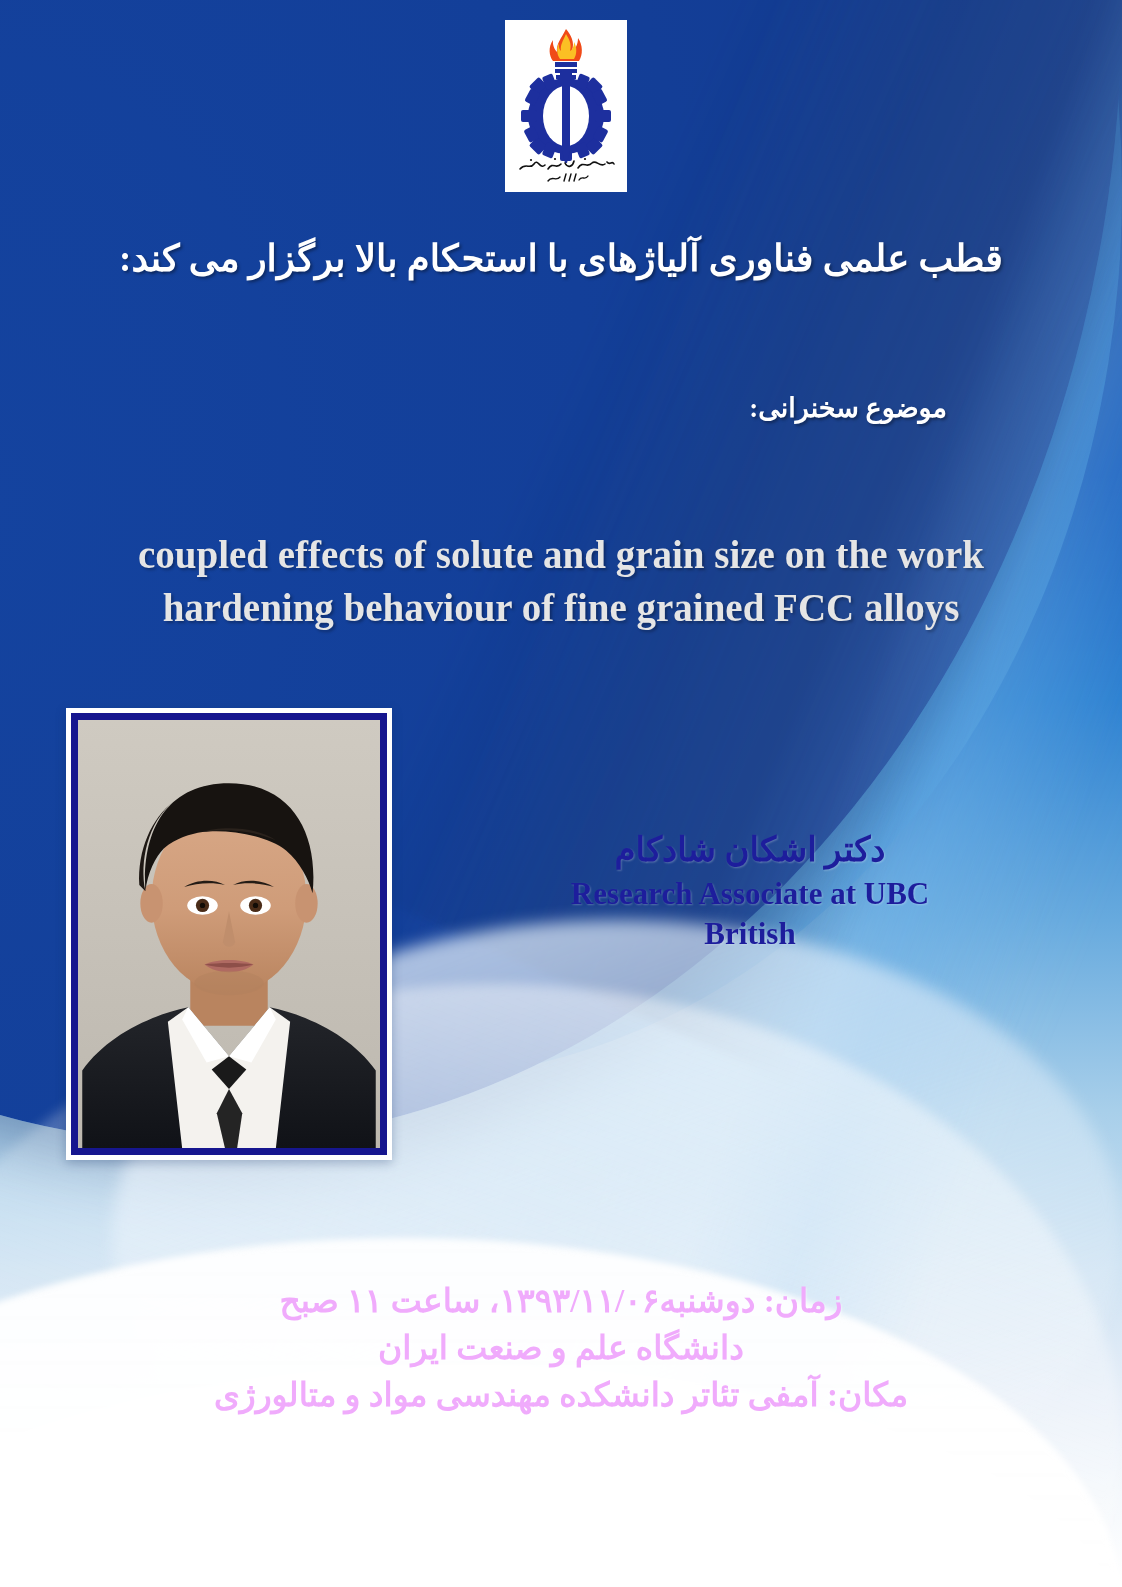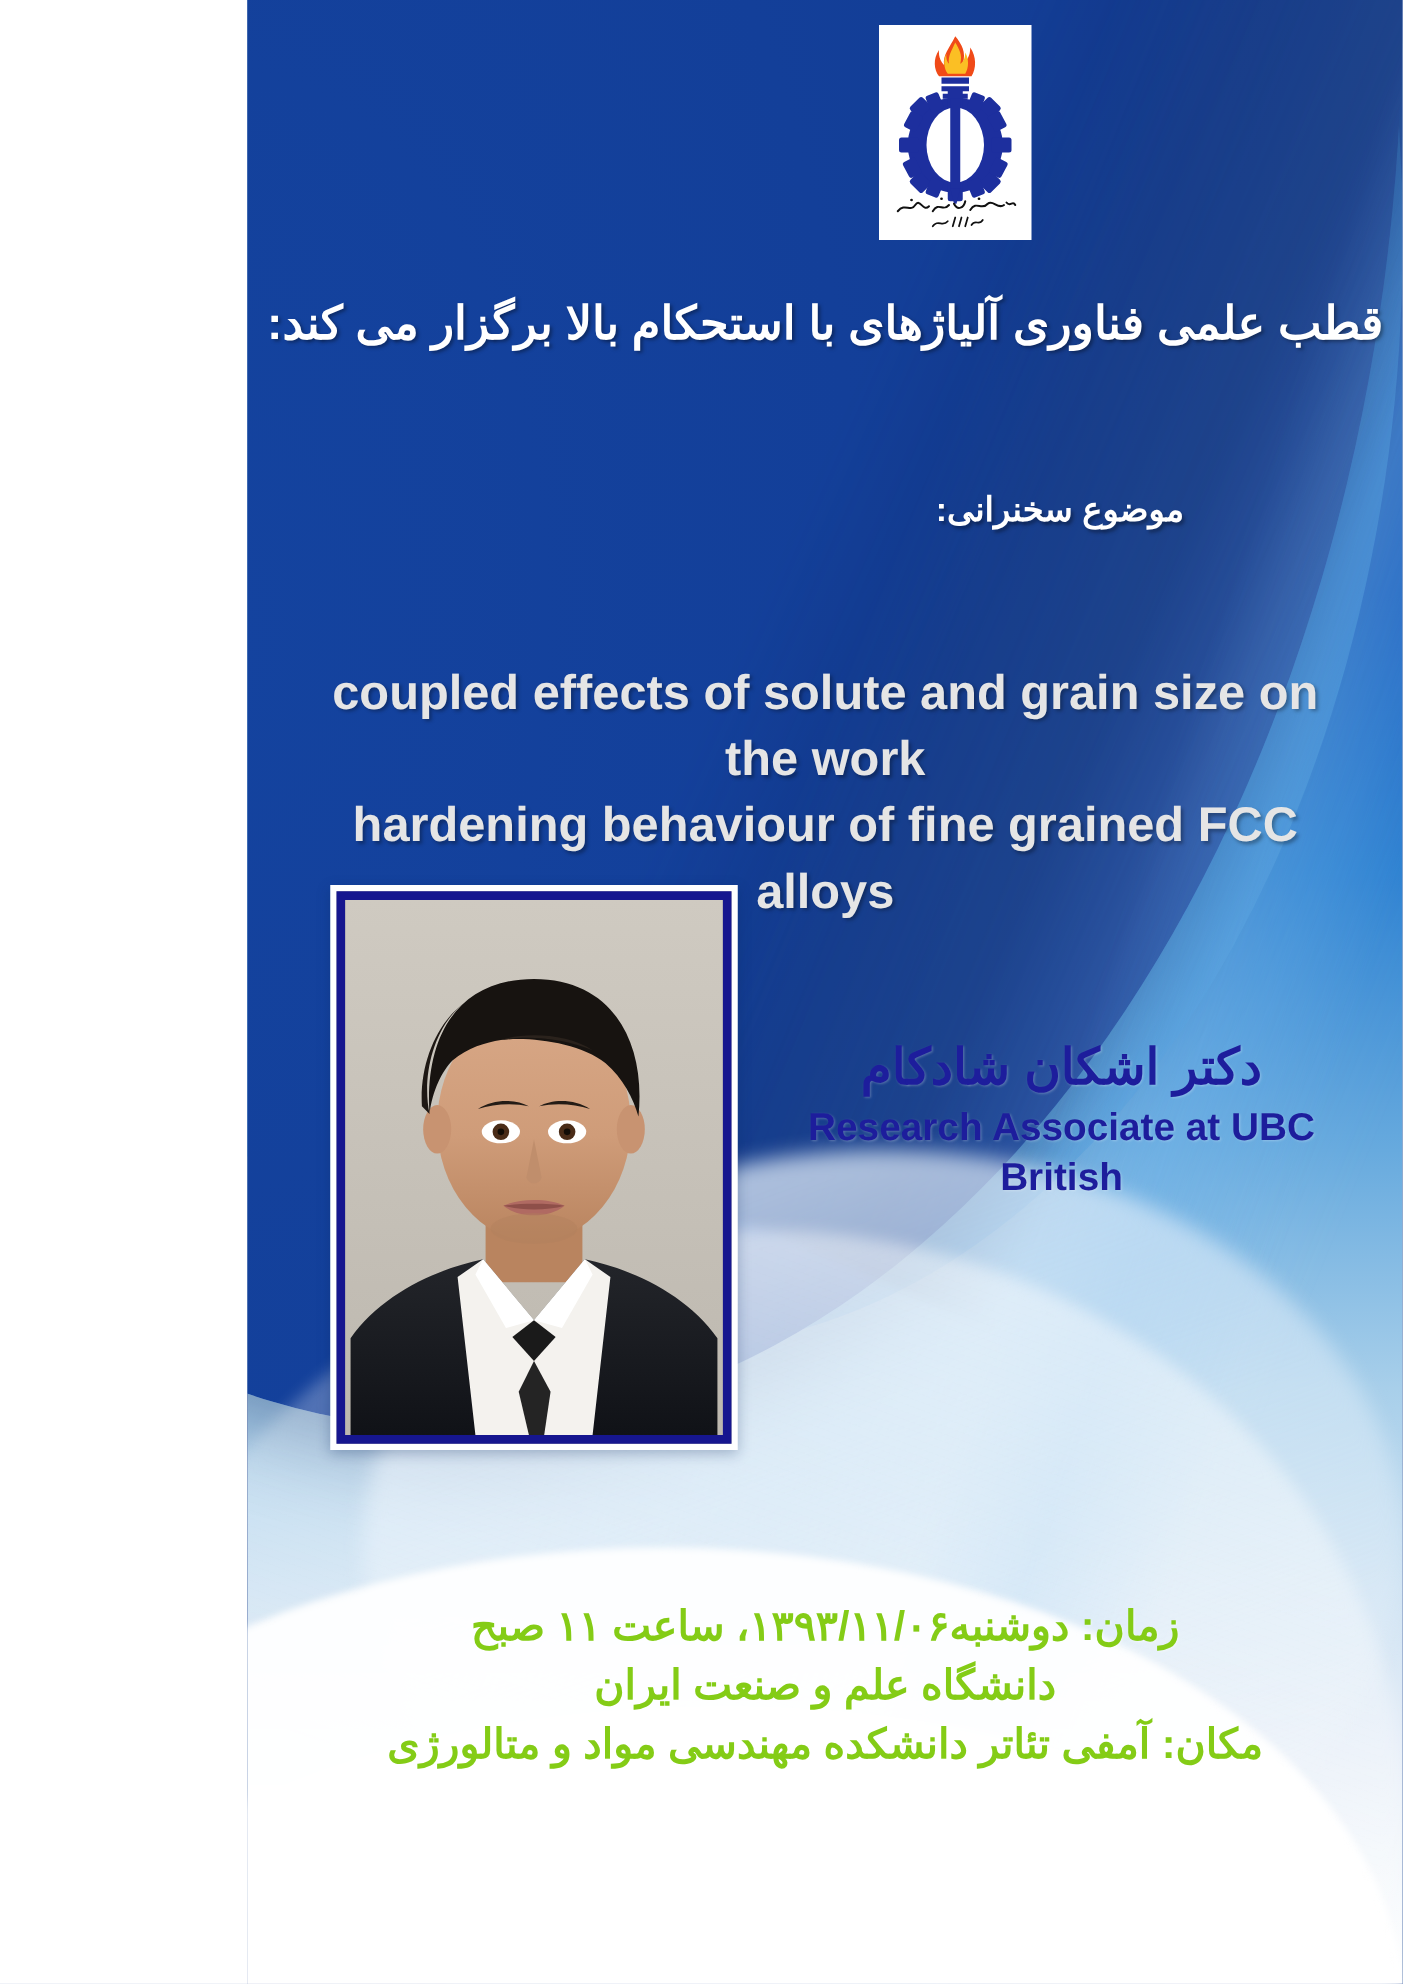--- a/index.html
+++ b/index.html
@@ -3,24 +3,24 @@
 <meta charset="utf-8">
 <title>Seminar Poster</title>
 <style>
   html, body {
     margin: 0;
     padding: 0;
     background: #ffffff;
   }
   #poster {
     position: relative;
-    width: 924px;
+    width: 1122px;
     height: 1587px;
     overflow: hidden;
-    font-family: Liberation Sans, sans-serif;
+    font-family: Liberation Serif, serif;
     background: #0f3c8c;
   }
 
   
   .bg-layer { position: absolute; inset: 0; }
 
   
   .bg-base {
     background: linear-gradient(180deg,
       #14409a 0%,
@@ -242,21 +242,21 @@
   .speaker {
     position: absolute;
     left: 400px;
     right: 22px;
     top: 828px;
     text-align: center;
     color: #1d1d9c;
   }
   .speaker-name {
     direction: rtl;
-    font-size: 40px;
+    font-size: 34px;
     font-weight: bold;
     line-height: 1.3;
     margin-bottom: 2px;
     text-shadow: 1px 1px 2px rgba(255,255,255,0.25);
   }
   .speaker-role {
     direction: ltr;
     font-size: 31px;
     font-weight: bold;
     line-height: 1.30;
@@ -264,21 +264,21 @@
   }
 
   
   .details {
     position: absolute;
     left: 0;
     right: 0;
     top: 1278px;
     text-align: center;
     direction: rtl;
-    color: #84cc16;
+    color: #f0abfc;
     font-size: 33px;
     font-weight: bold;
     line-height: 1.42;
     text-shadow: 1px 1px 2px rgba(255,255,255,0.45);
   }
   .details div { white-space: nowrap; }
 </style>
 </head>
 <body>
 

